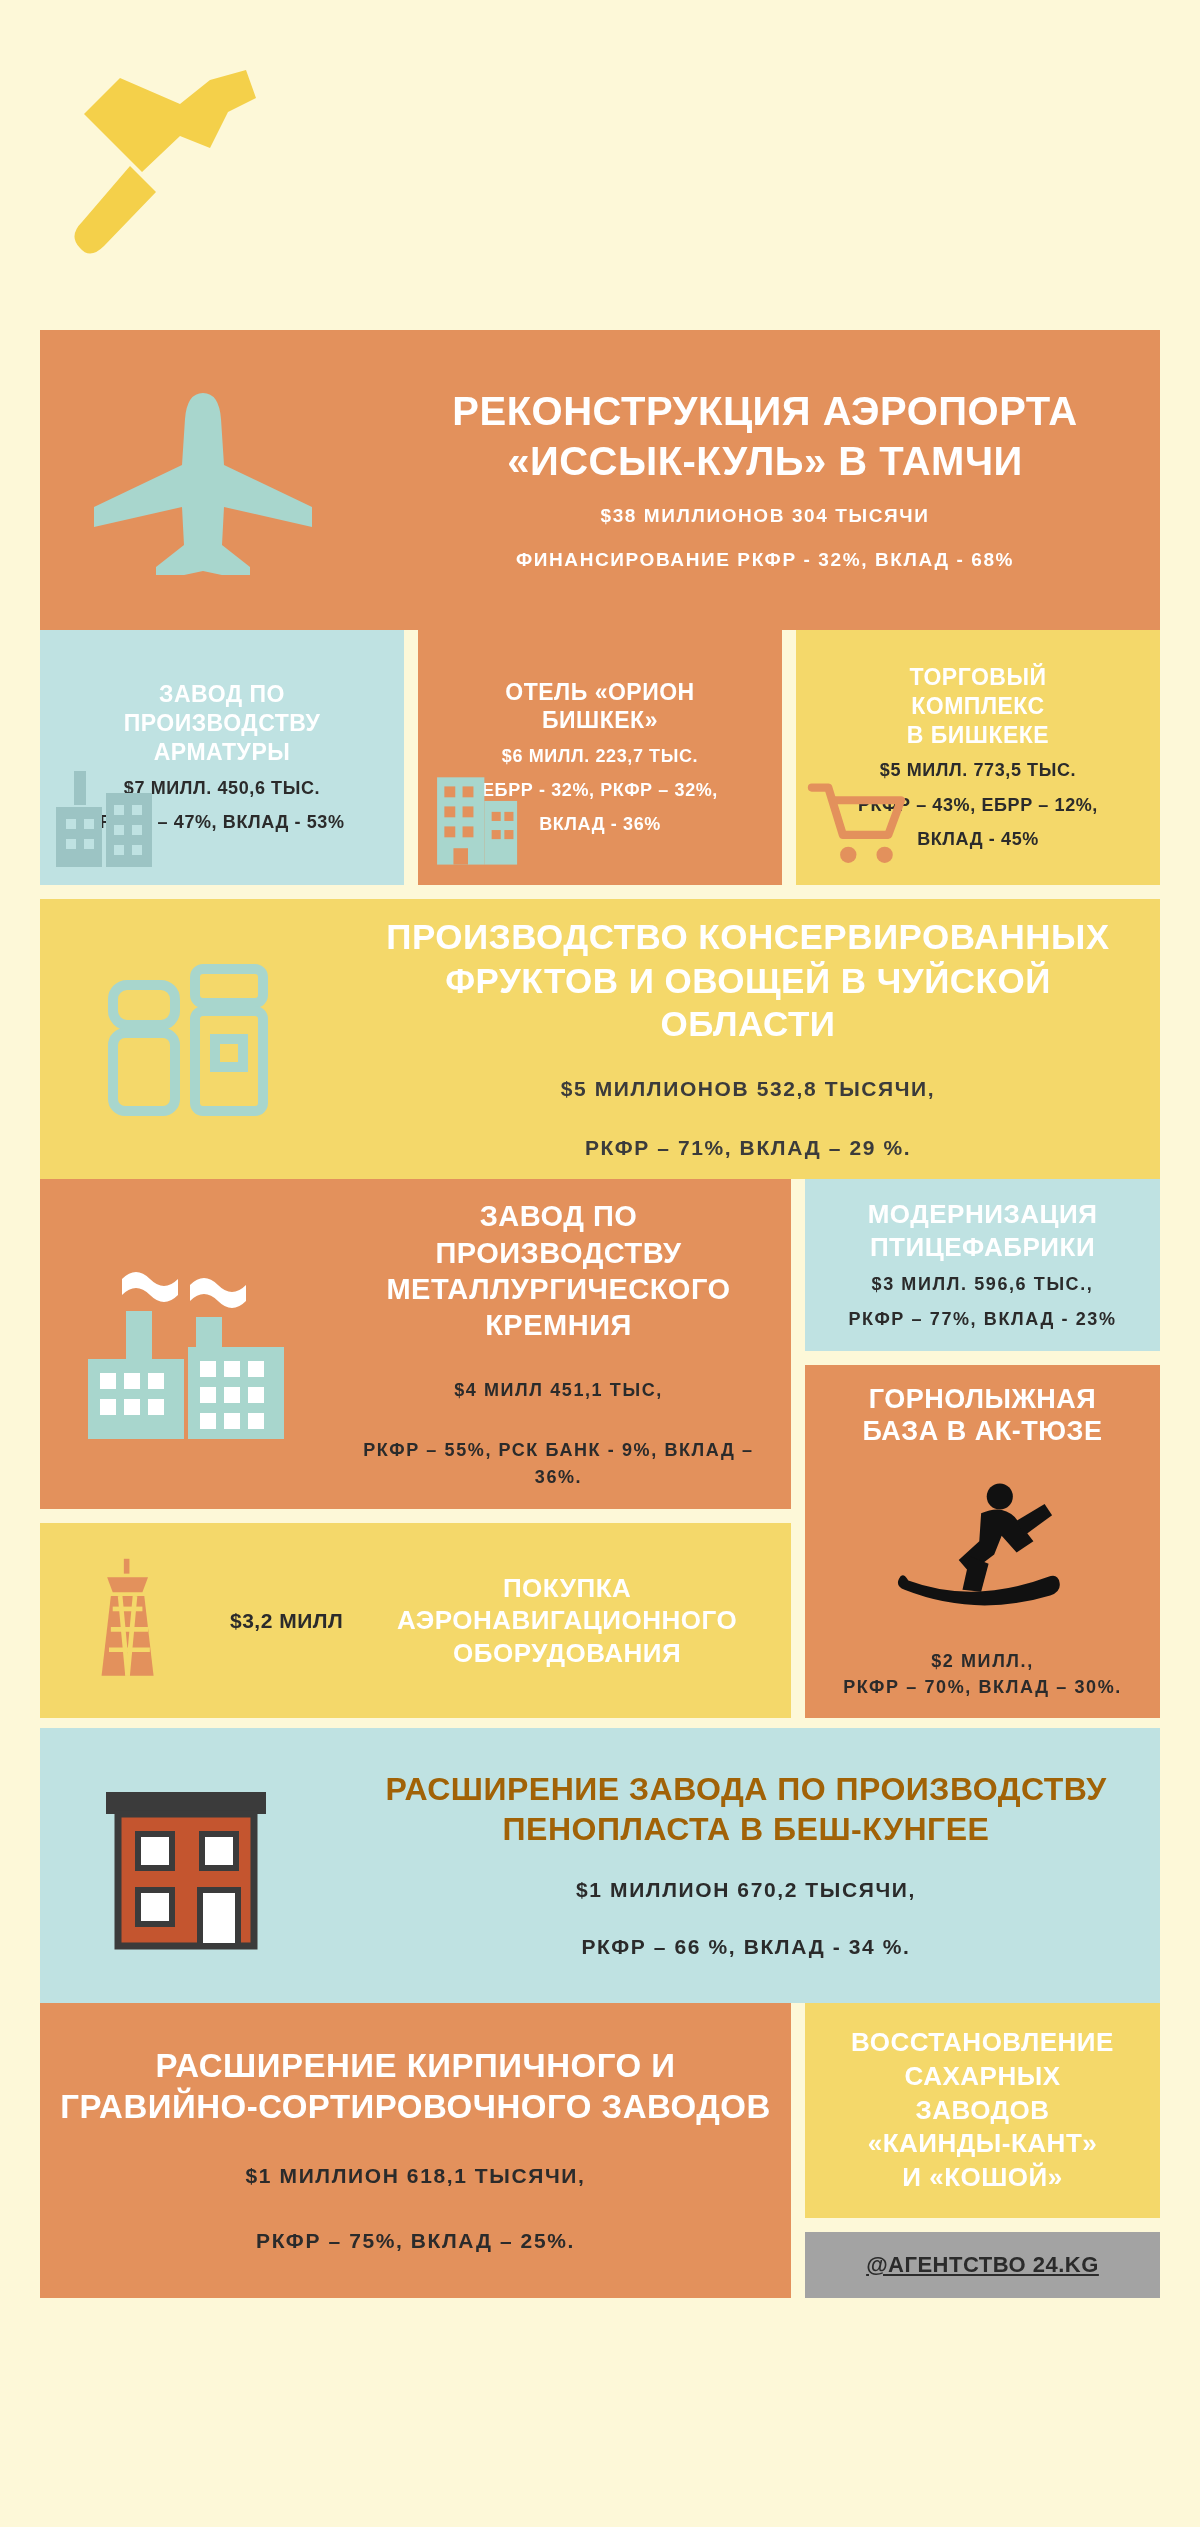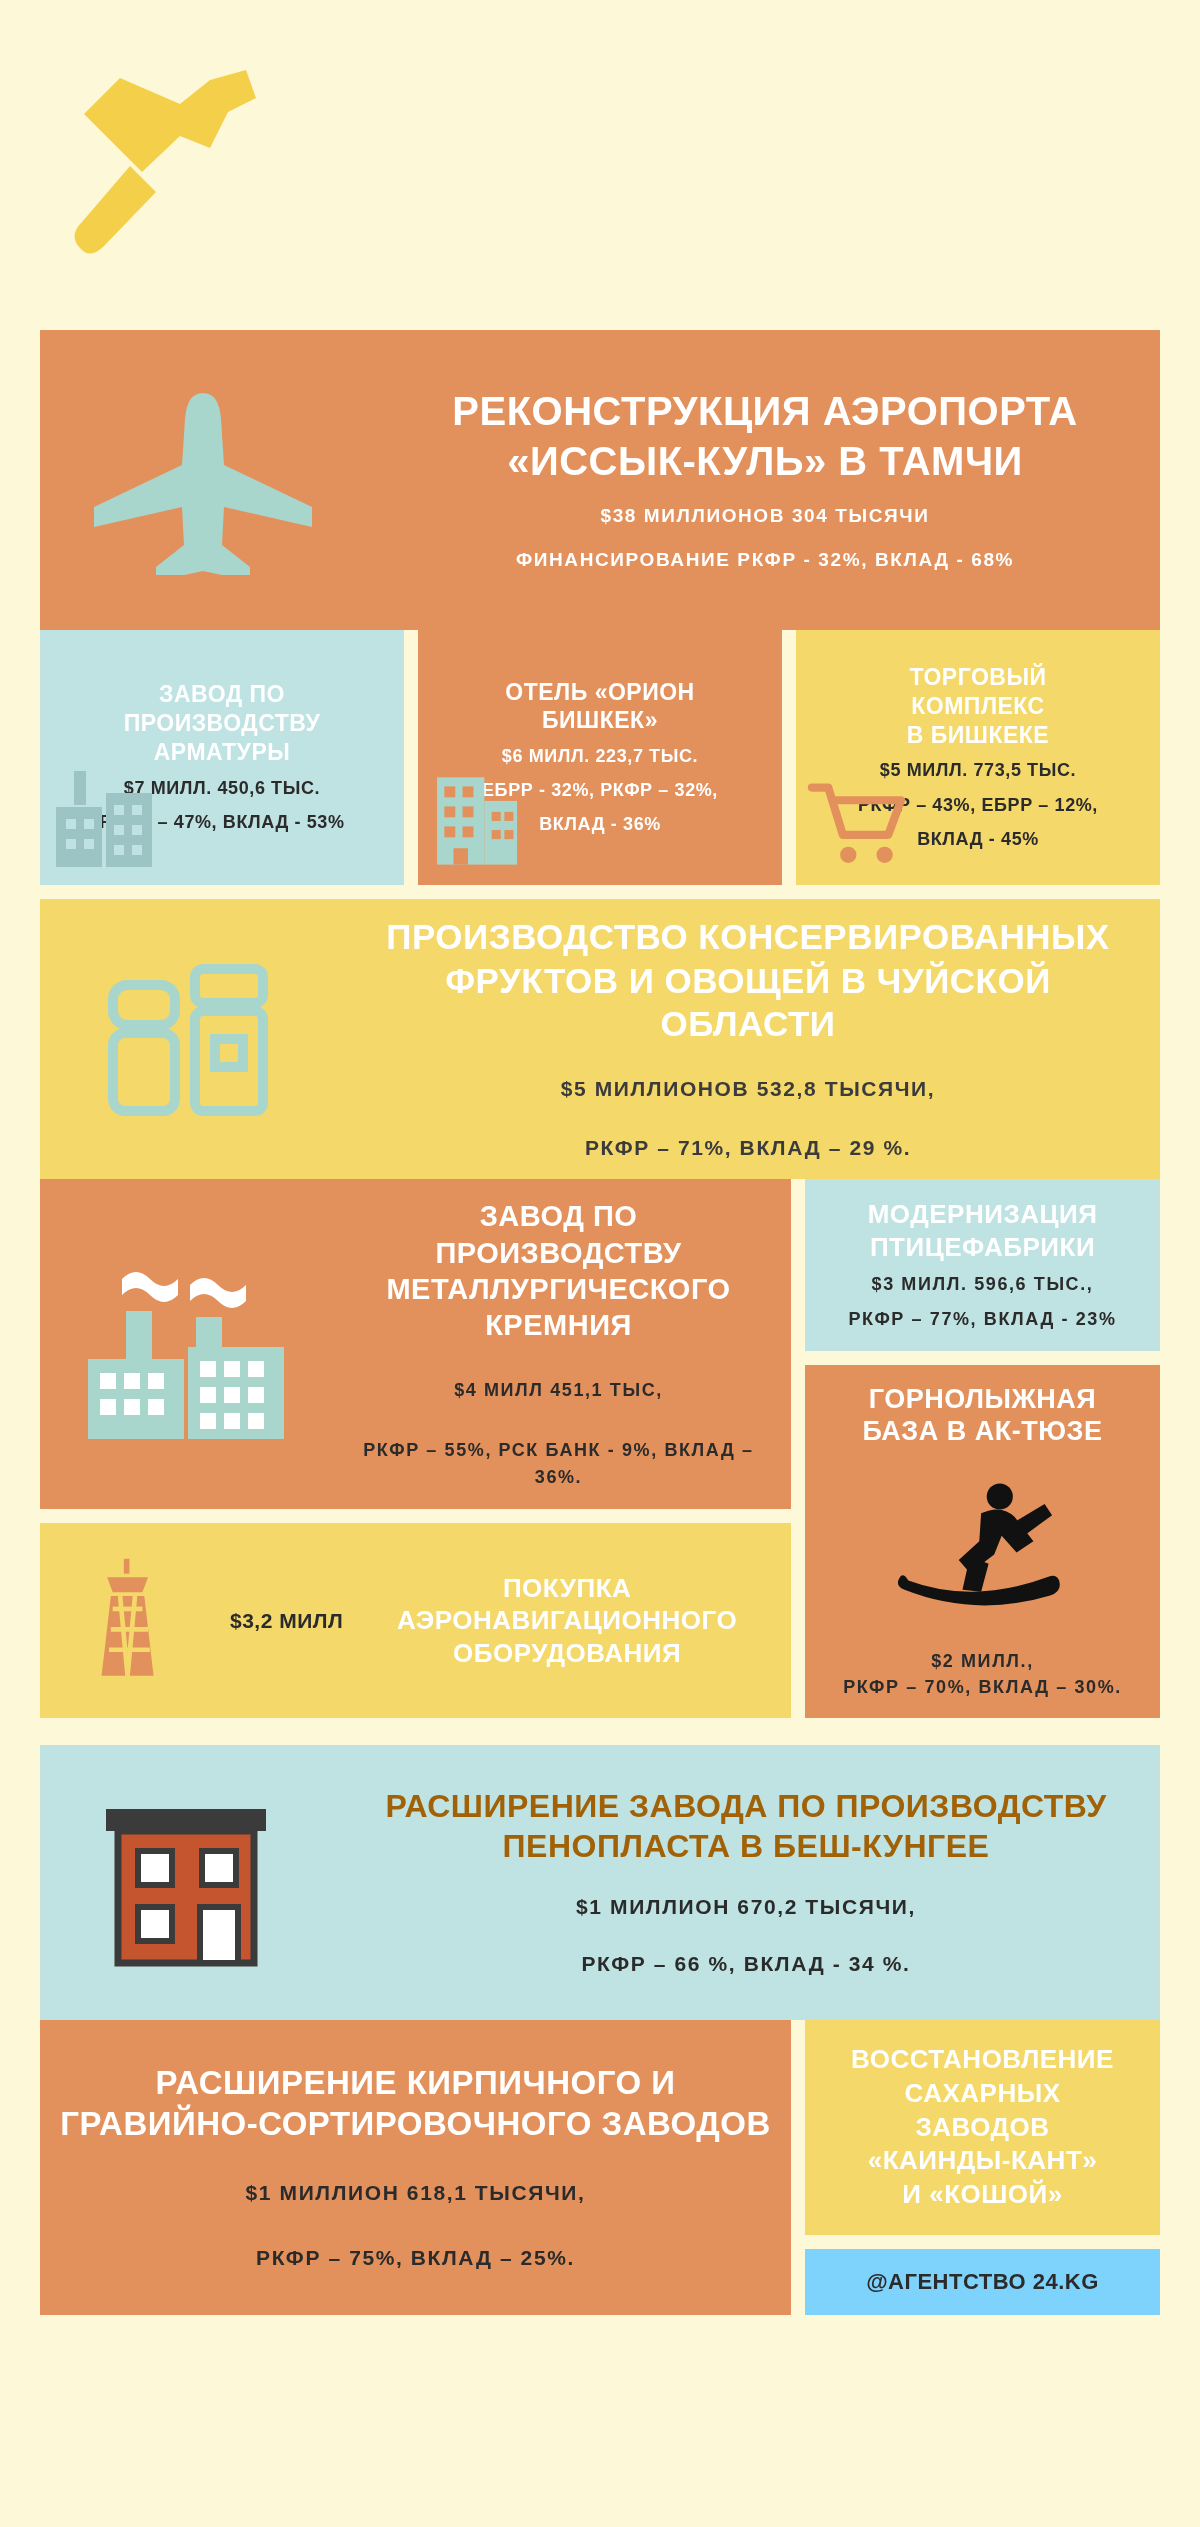--- a/index.html
+++ b/index.html
@@ -107,21 +107,21 @@
   .ic-wrap{position:absolute;left:10px;bottom:8px;}
 
   
   .cannery{height:280px;}
   .cannery .icon{width:300px;flex:none;display:flex;align-items:center;justify-content:center;}
   .cannery .txt{padding-right:30px;text-align:center;}
   .cannery .hl{font-size:35px;color:#ffffff;}
   .cannery .sub{font-size:21px;color:#3b3b3b;margin-top:28px;}
 
   
-  .grp{display:flex;gap:14px;margin-bottom:27px;align-items:stretch;}
+  .grp{display:flex;gap:14px;margin-bottom:10px;align-items:stretch;}
   .grp .left{flex:1;display:flex;flex-direction:column;gap:14px;}
   .grp .right{width:355px;display:flex;flex-direction:column;gap:14px;}
 
   .silicon{height:330px;display:flex;align-items:center;}
   .silicon .icon{width:290px;flex:none;display:flex;align-items:center;justify-content:center;}
   .silicon .txt{padding-right:30px;text-align:center;}
   .silicon .hl{font-size:29px;color:#ffffff;}
   .silicon .sub{font-size:18px;color:#2b2b2b;margin-top:34px;}
 
   .nav{height:195px;display:flex;align-items:center;}
@@ -152,21 +152,22 @@
   .brick .txt{text-align:center;padding:24px 20px;}
   .brick .hl{font-size:33px;color:#ffffff;}
   .brick .sub{font-size:21px;color:#2b2b2b;margin-top:34px;}
 
   .sugarcol{width:355px;display:flex;flex-direction:column;gap:14px;}
   .sugar{flex:1;display:flex;align-items:center;justify-content:center;}
   .sugar .hl{font-size:26px;color:#ffffff;text-align:center;line-height:1.3;padding:16px;}
   .credit{
     height:66px;display:flex;align-items:center;justify-content:center;
     font-weight:bold;font-size:22px;color:#2b2b2b;letter-spacing:0.5px;
-    background:#7dd3fc;
+    background:#a3a3a3;
+    text-decoration:underline;
   }
 </style>
 </head>
 <body>
 
 <div class="page">
 
   <div class="header">
     <div class="hammer">
       <svg viewBox="0 0 240 220" width="240" height="220">

